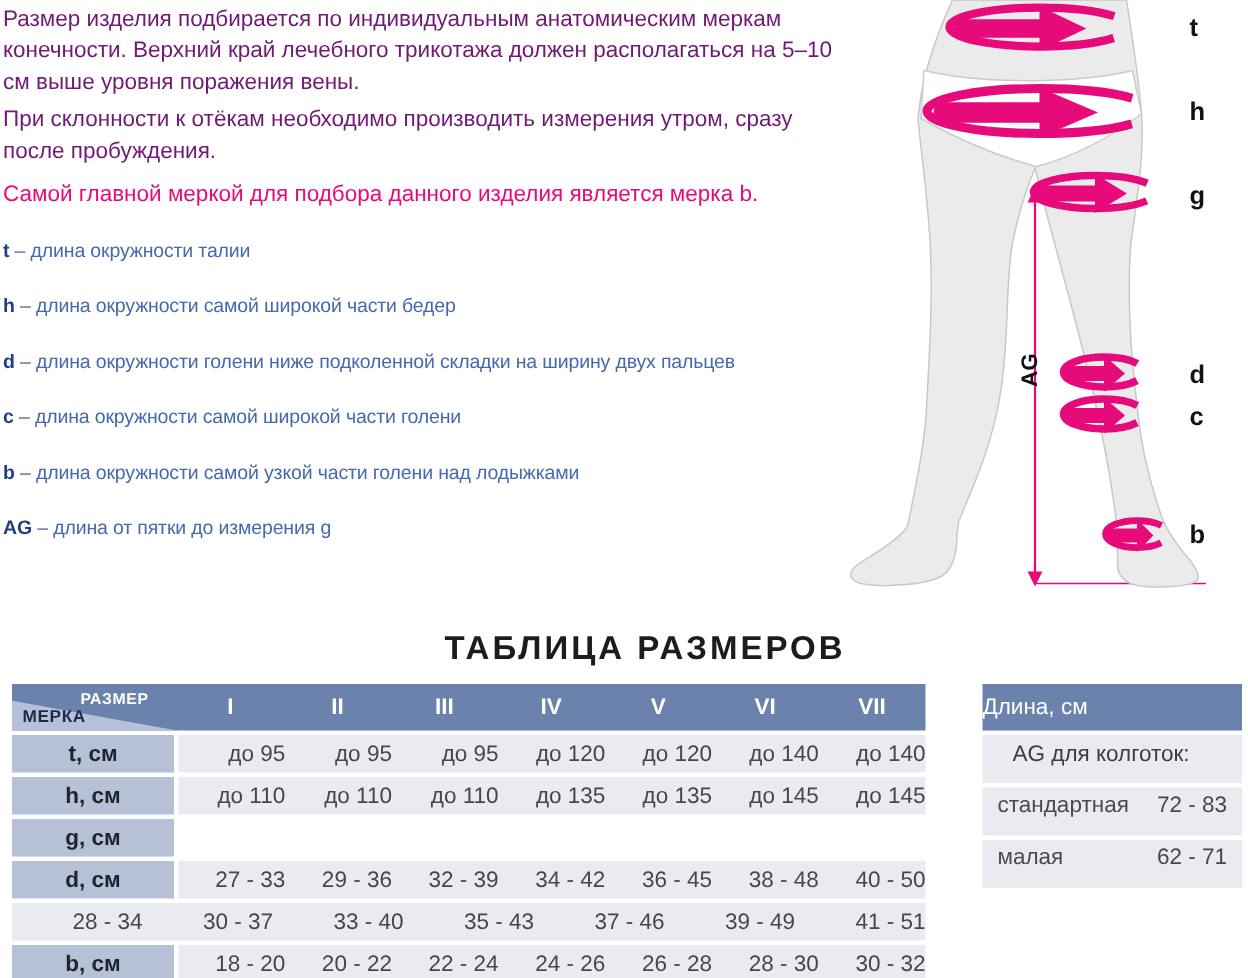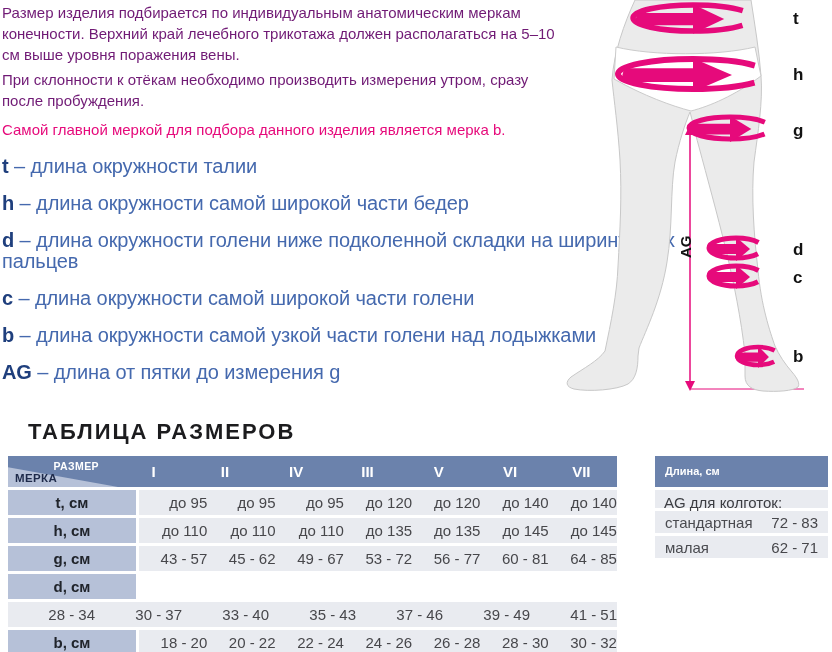--- a/index.html
+++ b/index.html
@@ -13,52 +13,52 @@
     width:832px;height:652px;overflow:hidden;position:relative;
     background:#fff;font-family:"Liberation Sans",sans-serif;
   }
   
   .text-col{position:absolute;left:2px;top:0;width:690px}
   .text-col p{margin:0;font-size:15px;line-height:21px;color:#701a75;white-space:pre-line}
   p.p1{margin-top:2px}
   p.p2{margin-top:4px}
   p.highlight{margin-top:8px;color:var(--pink)}
   ul.legend{list-style:none;margin:16px 0 0;padding:0}
-  ul.legend li{font-size:20px;line-height:21px;margin-bottom:16px;color:#4569ae;letter-spacing:-0.1px}
+  ul.legend li{font-size:13px;line-height:21px;margin-bottom:16px;color:#4569ae;letter-spacing:-0.1px}
   ul.legend li b{color:#1f3f7d}
   
   .figure{position:absolute;left:558px;top:0;width:255px;height:405px}
   .ring{stroke:var(--pink);fill:none}
   .shaft{stroke:var(--pink)}
   .head{fill:var(--pink)}
   .agline{stroke:var(--pink)}
   .agarrow{fill:var(--pink)}
   .fig-label{font-family:"Liberation Sans",sans-serif;font-weight:bold;font-size:17px;fill:#121212}
   .ag-label{font-family:"Liberation Sans",sans-serif;font-weight:bold;font-size:15px;fill:#121212}
   
   .table-title{position:absolute;top:419px;left:0;width:832px;box-sizing:border-box;padding-left:28px;
-    margin:0;text-align:left;font-size:22px;font-weight:bold;letter-spacing:2px;color:#1c1c1e}
+    margin:0;text-align:center;font-size:22px;font-weight:bold;letter-spacing:2px;color:#1c1c1e}
   .size-table{position:absolute;left:8px;top:456px;width:609px}
   .st-header{display:flex;height:31px;background:var(--hdr)}
   .st-corner{width:110px;flex:none;position:relative}
   .st-corner .tri{position:absolute;left:0;top:0;width:100%;height:100%;
     background:var(--rowhdr);clip-path:polygon(0 36%,100% 100%,0 100%)}
   .st-corner .lbl-top{position:absolute;top:4px;right:19px;color:#fff;font-size:10.5px;font-weight:bold;letter-spacing:.4px}
   .st-corner .lbl-bottom{position:absolute;bottom:3px;left:7px;color:#1e2a4a;font-size:11.5px;font-weight:bold;letter-spacing:.4px}
   .st-col{flex:1;color:#fff;text-align:center;line-height:31px;font-weight:bold;font-size:15px}
   .st-row{display:flex;height:25px;margin-top:3px}
-  .st-rowlabel{width:128px;flex:none;margin-right:3px;background:var(--rowhdr);
+  .st-rowlabel{width:108px;flex:none;margin-right:3px;background:var(--rowhdr);
     text-align:center;line-height:25px;font-weight:bold;font-size:15px;color:#20242b}
   .st-cells{flex:1;display:flex;background:var(--cell)}
   .st-cell{flex:1;text-align:right;line-height:25px;font-size:15px;color:#47474b}
   
   .length-table{position:absolute;left:655px;top:456px;width:173px}
-  .lt-header{height:31px;background:var(--hdr);color:#fff;font-weight:bold;font-size:11px;line-height:31px;padding-left:10px}
-  .lt-note{height:18px;margin-top:3px;background:var(--cell);line-height:26px;padding-left:9px;font-size:15px;color:#3c3d42}
-  .lt-row{height:22px;margin-top:3px;background:var(--cell);line-height:24px;display:flex;
+  .lt-header{height:31px;background:var(--hdr);color:#fff;font-weight:normal;font-size:15px;line-height:31px;}
+  .lt-note{height:32px;margin-top:3px;background:var(--cell);line-height:26px;padding-left:20px;font-size:15px;color:#3c3d42}
+  .lt-row{height:32px;margin-top:3px;background:var(--cell);line-height:24px;display:flex;
     justify-content:space-between;padding:0 10px;font-size:15px;color:#4a4b50}
   .lt-row .val{color:#47474b}
 </style>
 </head>
 <body>
 
 <div class="text-col">
   <p class="p1">Размер изделия подбирается по индивидуальным анатомическим меркам
 конечности. Верхний край лечебного трикотажа должен располагаться на 5–10
 см выше уровня поражения вены.</p>
@@ -134,22 +134,22 @@
 
 <div class="size-table">
   <div class="st-header">
     <div class="st-corner">
       <div class="tri"></div>
       <span class="lbl-top">РАЗМЕР</span>
       <span class="lbl-bottom">МЕРКА</span>
     </div>
   <div class="st-col">I</div>
       <div class="st-col">II</div>
+      <div class="st-col">III</div>
       <div class="st-col">IV</div>
-      <div class="st-col">III</div>
       <div class="st-col">V</div>
       <div class="st-col">VI</div>
       <div class="st-col">VII</div>
     </div>
   <div>
       <div class="st-row">
         <div class="st-rowlabel">t, см</div>
         <div class="st-cells">
           <div class="st-cell">до 95</div>
           <div class="st-cell">до 95</div>
@@ -167,32 +167,32 @@
           <div class="st-cell">до 110</div>
           <div class="st-cell">до 110</div>
           <div class="st-cell">до 135</div>
           <div class="st-cell">до 135</div>
           <div class="st-cell">до 145</div>
           <div class="st-cell">до 145</div>
         </div>
       </div>
       <div class="st-row">
         <div class="st-rowlabel">g, см</div>
-        <div class="st-cells">
-          <div class="st-cell">43 - 57</div>
-          <div class="st-cell">45 - 62</div>
-          <div class="st-cell">49 - 67</div>
-          <div class="st-cell">53 - 72</div>
-          <div class="st-cell">56 - 77</div>
-          <div class="st-cell">60 - 81</div>
-          <div class="st-cell">64 - 85</div>
-        </div>
       </div>
       <div class="st-row">
         <div class="st-rowlabel">d, см</div>
+        <div class="st-cells">
+          <div class="st-cell">27 - 33</div>
+          <div class="st-cell">29 - 36</div>
+          <div class="st-cell">32 - 39</div>
+          <div class="st-cell">34 - 42</div>
+          <div class="st-cell">36 - 45</div>
+          <div class="st-cell">38 - 48</div>
+          <div class="st-cell">40 - 50</div>
+        </div>
       </div>
       <div class="st-row">
         <div class="st-cells">
           <div class="st-cell">28 - 34</div>
           <div class="st-cell">30 - 37</div>
           <div class="st-cell">33 - 40</div>
           <div class="st-cell">35 - 43</div>
           <div class="st-cell">37 - 46</div>
           <div class="st-cell">39 - 49</div>
           <div class="st-cell">41 - 51</div>

